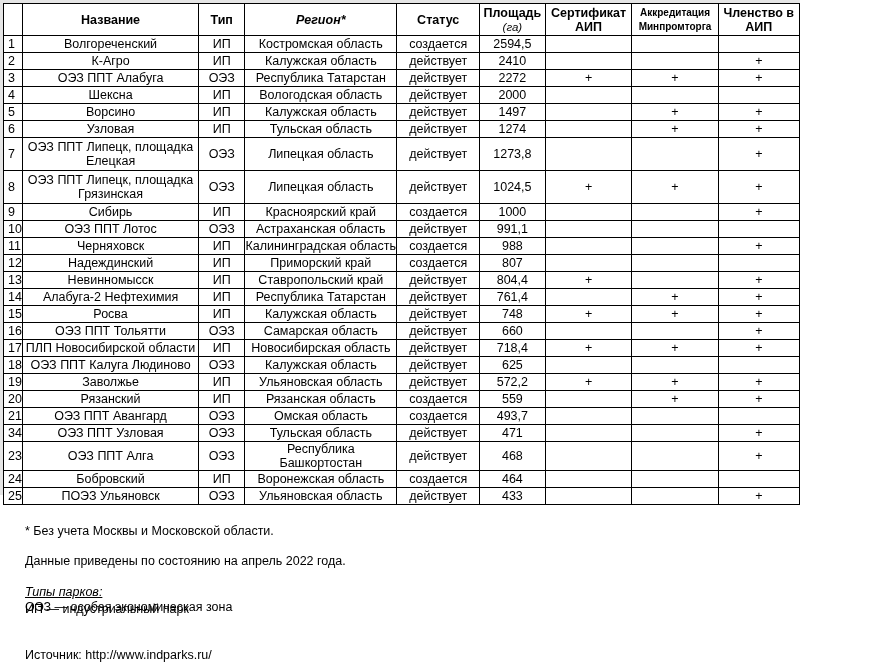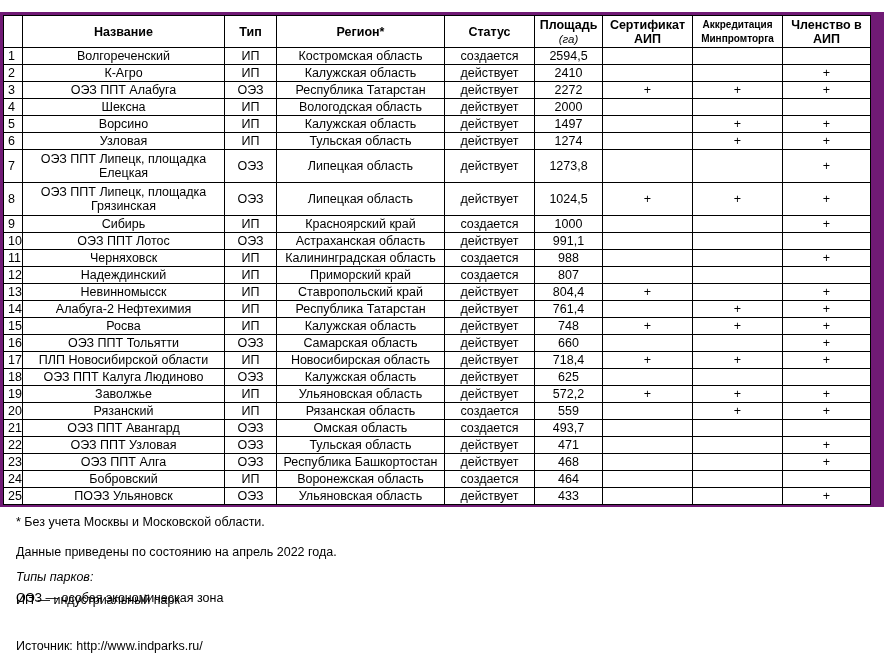--- a/index.html
+++ b/index.html
@@ -1,44 +1,44 @@
 <!DOCTYPE html>
 <html><head>
   <meta charset="utf-8">
   <style>
     html, body { margin: 0; padding: 0; background: #ffffff; }
     body { width: 884px; height: 667px; position: relative; overflow: hidden;
            font-family: "Liberation Sans", sans-serif; color: #000; }
-    .frame { position: absolute; left: 0; top: 12px; width: 884px; height: 495px;
-             background: #701a75; }
+    .frame { position: absolute; left: 0; top: 0; width: 800px; height: 495px;
+             background: #e5e5e5; }
     table { position: absolute; left: 3px; top: 3px; border-collapse: collapse;
             background: #fff; font-size: 12.5px; }
     td, th { border: 1px solid #000; padding: 0; text-align: center; vertical-align: middle;
              line-height: 14px; }
     th { font-weight: bold; height: 31px; }
     tr.row td { height: 16px; }
     tr.row.tall td { height: 32px; }
     td.num { text-align: left; padding-left: 4px; }
     .col-num { width: 18px; }
     .col-name { width: 201px; }
     .col-type { width: 51px; }
-    .col-region { width: 167px; }
+    .col-region { width: 167px; font-style: italic; }
     .col-status { width: 89px; }
     .col-area { width: 67px; margin-left: 40px; }
     .col-cert { width: 89px; }
     .col-accr { width: 89px; }
     .col-member { width: 87px; }
     th .sub { font-weight: normal; font-style: italic; font-size: 11.5px; display: block; }
     th.small { font-size: 10px; }
     th .l { display: block; }
     .notes { position: absolute; left: 12px; top: 510px; font-size: 12.5px; line-height: 16px; }
-    .notes p { margin: 4px; }
+    .notes p { margin: 13px; }
     .n1 { position: absolute; top: 0; white-space: nowrap; }
     .n2 { position: absolute; top: 30px; white-space: nowrap; }
-    .n3 { position: absolute; top: 55px; white-space: nowrap; font-style: italic; }
+    .n3 { position: absolute; top: 61px; white-space: nowrap; font-style: italic; text-decoration: underline; }
     .n4 { position: absolute; top: 78px; white-space: nowrap; }
     .n5 { position: absolute; top: 76px; white-space: nowrap; }
     .n6 { position: absolute; top: 124px; white-space: nowrap; }
   </style>
 </head>
 <body>
 
 <div class="frame">
   <table>
     <thead>
@@ -292,21 +292,21 @@
           <td>ОЭЗ ППТ Авангард</td>
           <td>ОЭЗ</td>
           <td>Омская область</td>
           <td>создается</td>
           <td>493,7</td>
           <td></td>
           <td></td>
           <td></td>
         </tr>
         <tr class="row">
-          <td class="num">22</td>
+          <td class="num">34</td>
           <td>ОЭЗ ППТ Узловая</td>
           <td>ОЭЗ</td>
           <td>Тульская область</td>
           <td>действует</td>
           <td>471</td>
           <td></td>
           <td></td>
           <td>+</td>
         </tr>
         <tr class="row">

